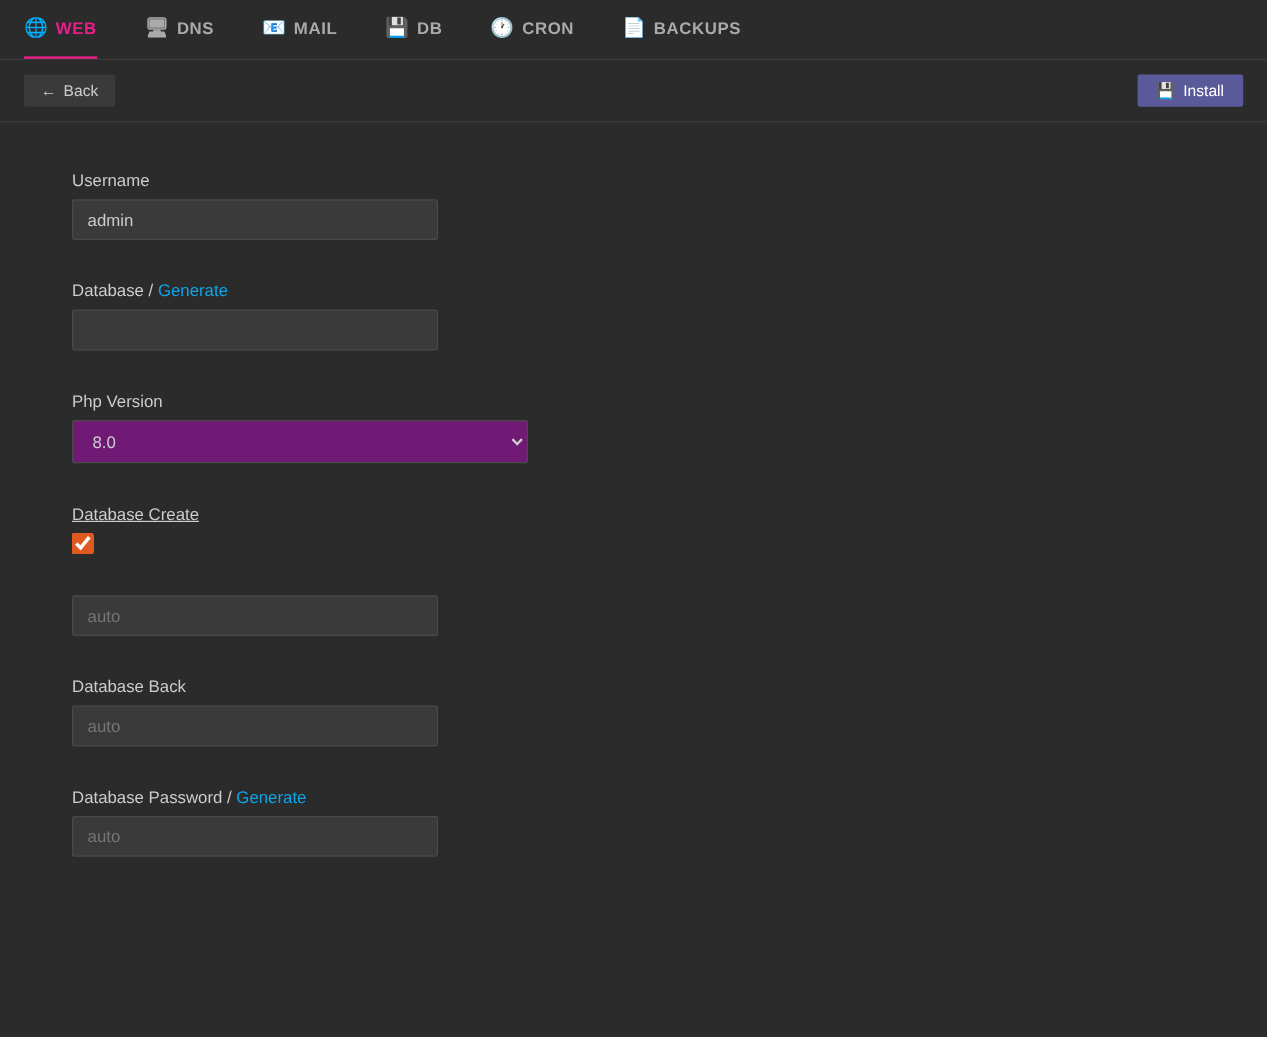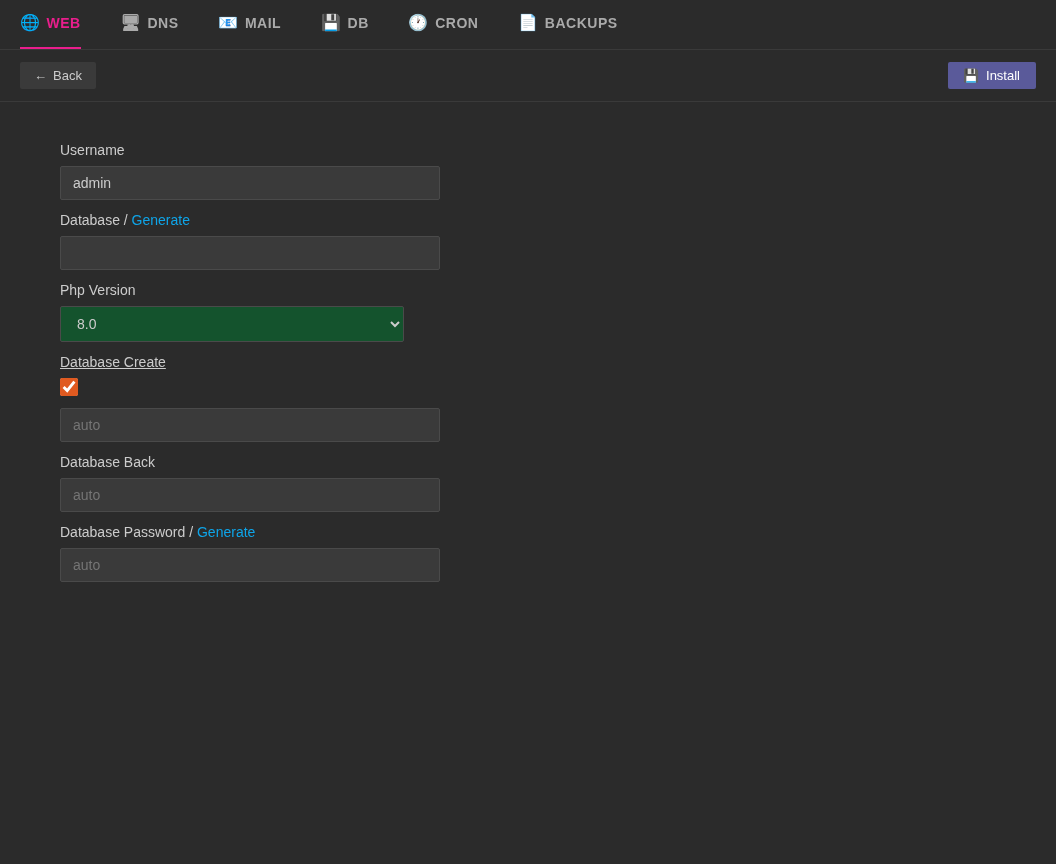--- a/index.html
+++ b/index.html
@@ -87,48 +87,48 @@
       border-radius: 2px;
     }
 
     
     .main-content {
       padding: 40px 60px;
       max-width: 700px;
     }
 
     .form-group {
-      margin-bottom: 12px;
+      margin-bottom: 34px;
     }
 
     .form-label {
       display: block;
       color: #ccc;
       margin-bottom: 8px;
       font-size: 14px;
     }
     .form-label a {
       color: #0ea5e9;
       text-decoration: none;
     }
 
     .form-input {
-      width: 380px;
+      width: 305px;
       background-color: #3a3a3a;
       border: 1px solid #4a4a4a;
       color: #ccc;
       padding: 8px 12px;
       font-size: 14px;
       border-radius: 2px;
       outline: none;
     }
 
     .form-select {
-      width: 344px;
-      background-color: #14532d;
+      width: 380px;
+      background-color: #701a75;
       border: 1px solid #4a4a4a;
       color: #ccc;
       padding: 8px 12px;
       font-size: 14px;
       border-radius: 2px;
       outline: none;
       cursor: pointer;
       appearance: auto;
     }
 

